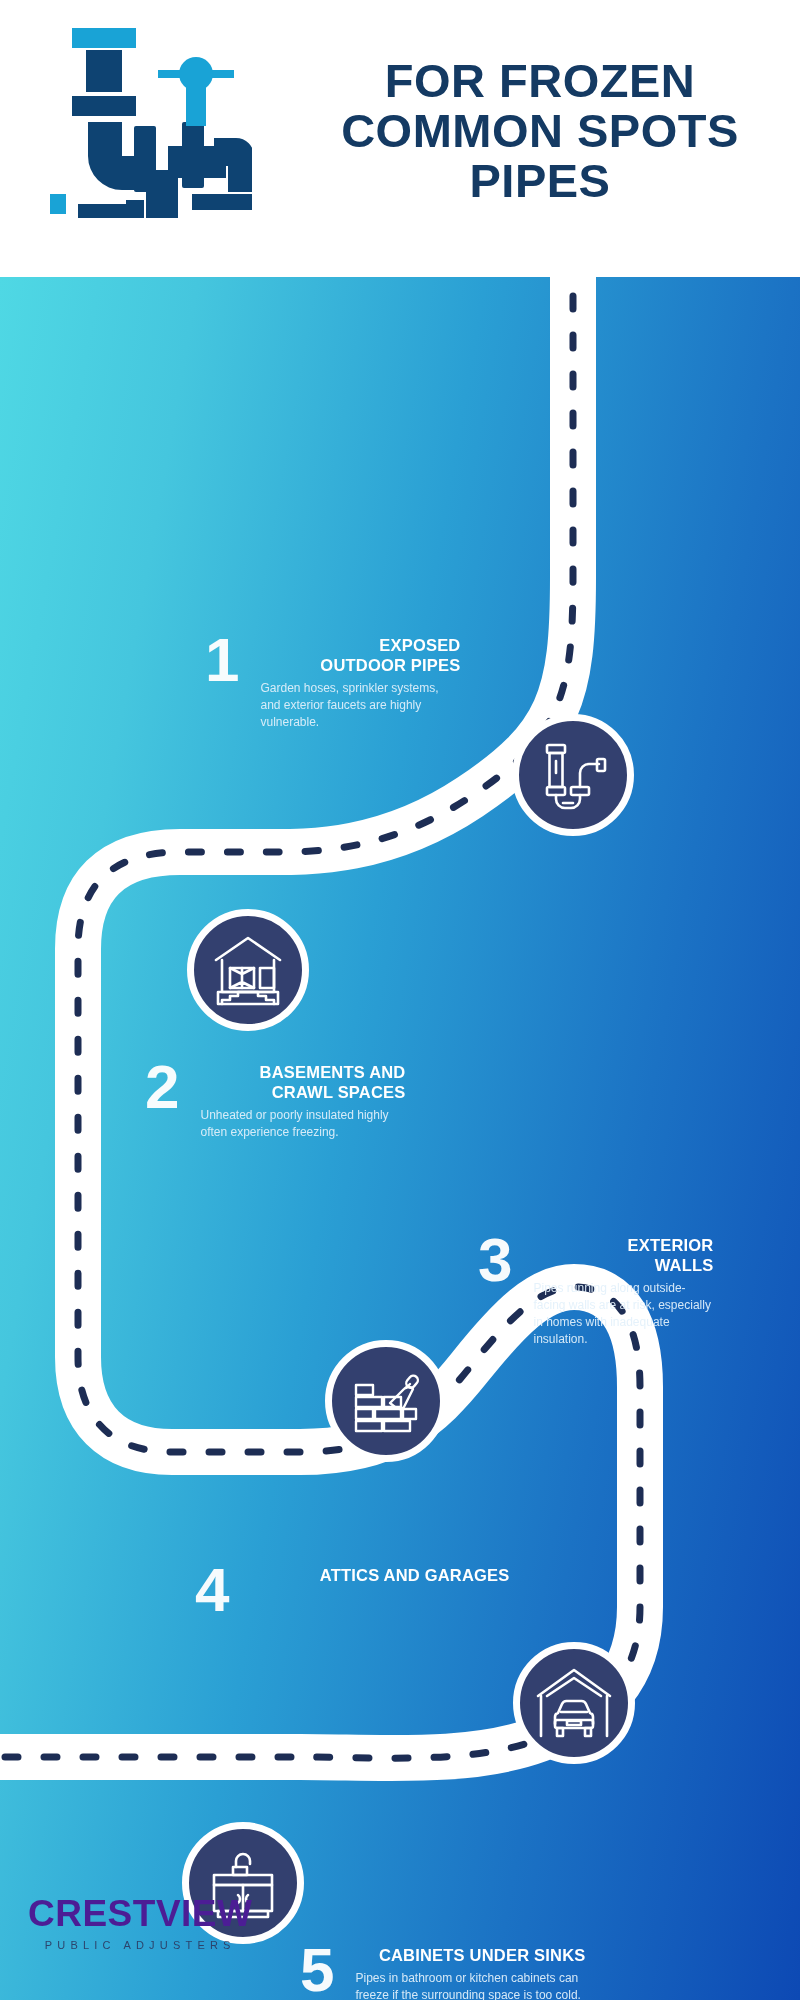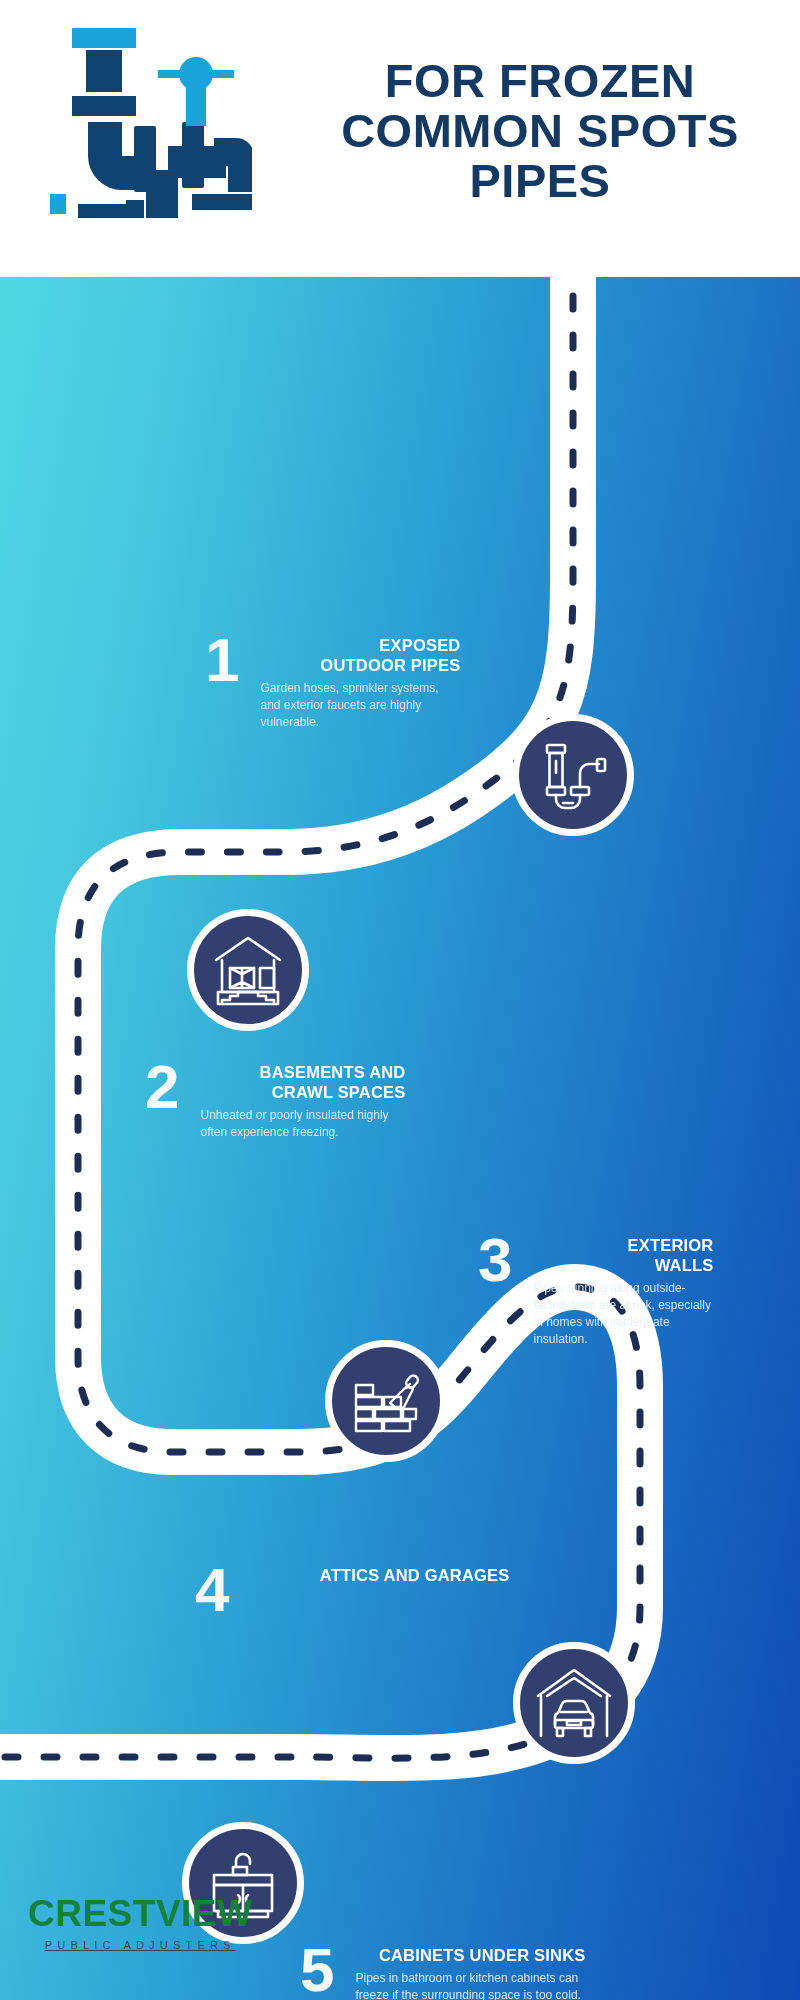--- a/index.html
+++ b/index.html
@@ -81,26 +81,26 @@
   #node-3{ left:325px; top:1063px; }
   #node-4{ left:513px; top:1365px; }
   #node-5{ left:182px; top:1545px; }
 
   
   #footer{
     position:absolute; left:0; bottom:0; width:800px; height:145px;
   }
   #brand{ position:absolute; left:28px; top:40px; }
   #brand-name{
-    color:#15803d; font-size:37px; font-weight:700; letter-spacing:0.5px;
+    color:#4c1d95; font-size:37px; font-weight:700; letter-spacing:0.5px;
     line-height:1;
   }
   #brand-sub{
     color:#2c3b63; font-size:11px; letter-spacing:5.2px;
-    margin-top:7px; text-align:center; opacity:.92;text-decoration:underline;
+    margin-top:7px; text-align:center; opacity:.92;
   }
 </style>
 </head>
 <body>
 
 <div id="header">
 
   <div id="pipe-logo">
     <svg width="210" height="200" viewBox="0 0 210 200" aria-hidden="true">
       <g fill="#0e4372">

